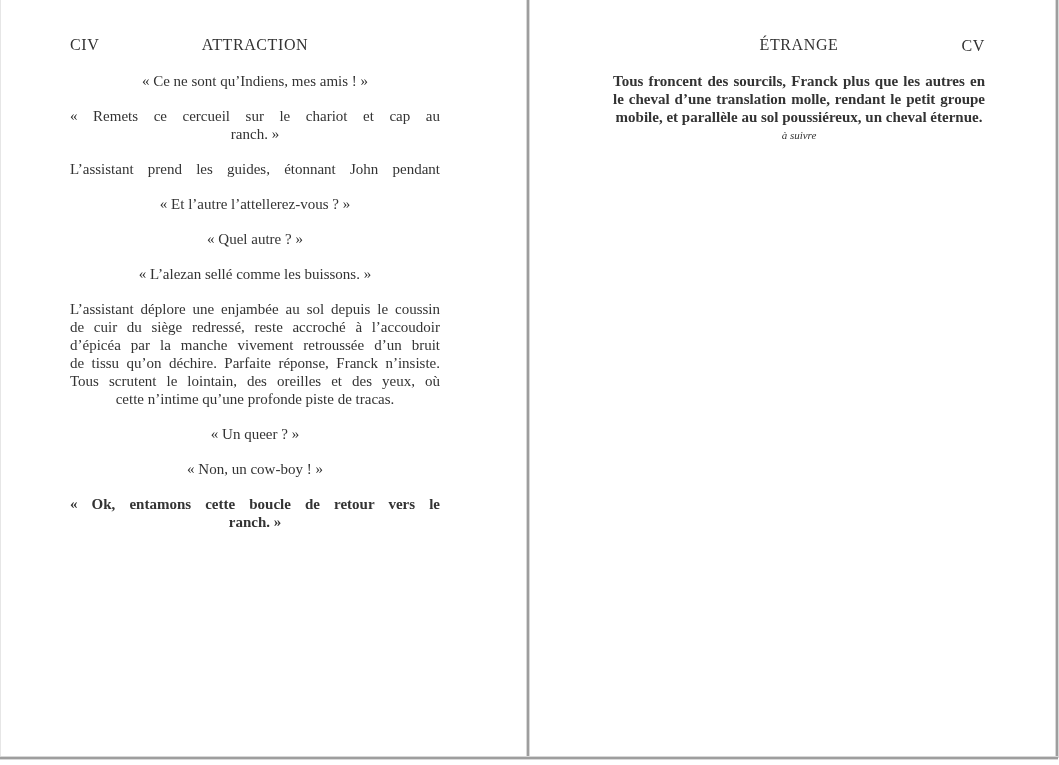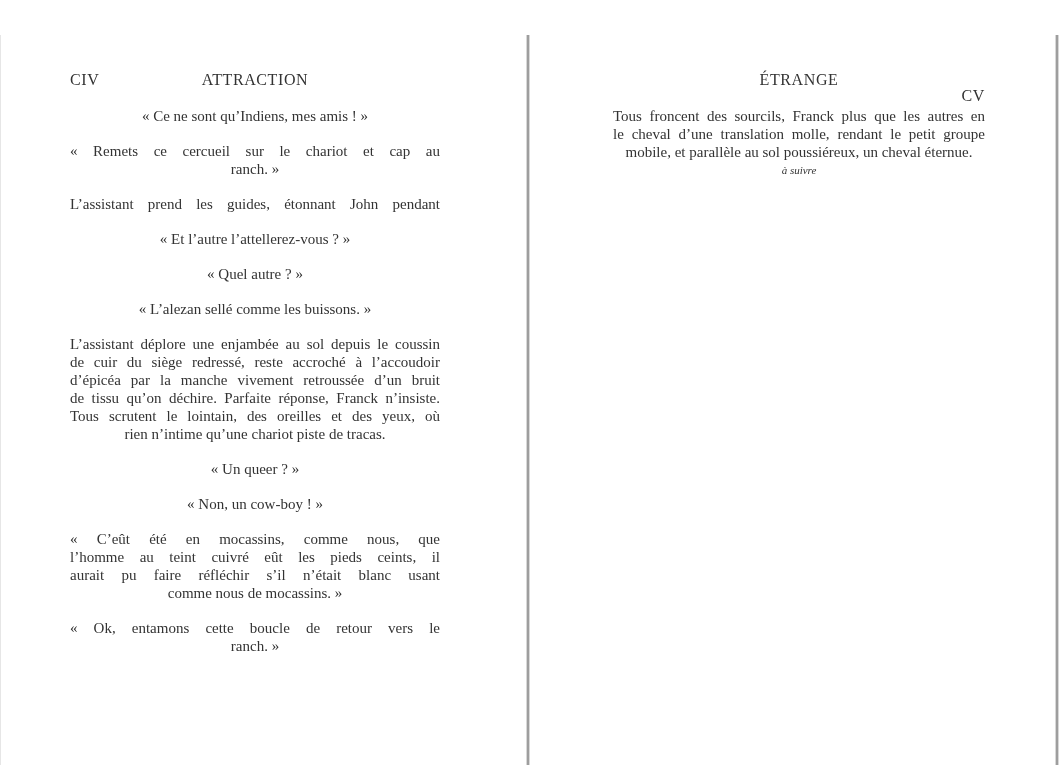--- a/index.html
+++ b/index.html
@@ -8,21 +8,21 @@
     --divider-edge: #d8d8d8;
     --page-bg: #ffffff;
   }
   * { margin: 0; padding: 0; box-sizing: border-box; }
   html, body { background: var(--page-bg); }
   body {
     width: 1059px; height: 765px; overflow: hidden; position: relative;
     font-family: "Liberation Serif", "DejaVu Serif", serif;
     color: var(--text);
   }
-  .spread { position: absolute; left: 0; top: 0; width: 1059px; height: 557px; background: var(--page-bg); margin-top: 35px; }
+  .spread { position: absolute; left: 0; top: 0; width: 1059px; height: 557px; background: var(--page-bg); }
 
   .v-divider {
     position: absolute; top: 0; height: 758px; width: 2px;
     background: var(--divider);
     box-shadow: -1px 0 0 var(--divider-edge), 1px 0 0 var(--divider-edge);
   }
   .v-divider.center { left: 527px; }
   .v-divider.right-edge { left: 1056px; }
   .h-divider {
     position: absolute; left: 0; top: 757px; width: 1058px; height: 2px;
@@ -32,32 +32,32 @@
   .left-edge-hint {
     position: absolute; left: 0; top: 0; width: 1px; height: 758px;
     background: #e6e6e6;
   }
 
   .page-header {
     position: absolute; top: 36px; height: 18px;
     font-size: 16px; line-height: 18px; letter-spacing: 0.6px;
   }
   .page-header .folio-left { position: absolute; left: 0; top: 0; }
-  .page-header .folio-right { position: absolute; right: 0; top: 16px; }
+  .page-header .folio-right { position: absolute; right: 0; top: 1px; }
   .page-header .running-head { display: block; text-align: center; }
 
   .page-body {
     position: absolute; top: 72px;
     font-size: 15px; line-height: 18px;
   }
   .header-left, .body-left  { left: 70px;  width: 370px; }
   .header-right, .body-right { left: 613px; width: 372px; }
 
   .para { margin-bottom: 17px; }
-  .para:last-child { margin-bottom: 0; }
+  .para:last-child { margin-bottom: 0; font-weight: bold; }
   .line { width: 100%; }
   .line-justify { text-align: justify; text-align-last: justify; }
   .line-center { text-align: center; text-align-last: center; }
 
   .continuation-note {
     text-align: center; font-style: italic;
     font-size: 11px; line-height: 18px;
   }
 </style>
 </head>
@@ -92,33 +92,27 @@
           </div>
           <div class="para">
             <div class="line line-center">« L’alezan sellé comme les buissons. »</div>
           </div>
           <div class="para">
             <div class="line line-justify">L’assistant déplore une enjambée au sol depuis le coussin</div>
             <div class="line line-justify">de cuir du siège redressé, reste accroché à l’accoudoir</div>
             <div class="line line-justify">d’épicéa par la manche vivement retroussée d’un bruit</div>
             <div class="line line-justify">de tissu qu’on déchire. Parfaite réponse, Franck n’insiste.</div>
             <div class="line line-justify">Tous scrutent le lointain, des oreilles et des yeux, où</div>
-            <div class="line line-center">rien n’intime qu’une chariot piste de tracas.</div>
+            <div class="line line-center">cette n’intime qu’une profonde piste de tracas.</div>
           </div>
           <div class="para">
             <div class="line line-center">« Un queer ? »</div>
           </div>
           <div class="para">
             <div class="line line-center">« Non, un cow-boy ! »</div>
-          </div>
-          <div class="para">
-            <div class="line line-justify">« C’eût été en mocassins, comme nous, que</div>
-            <div class="line line-justify">l’homme au teint cuivré eût les pieds ceints, il</div>
-            <div class="line line-justify">aurait pu faire réfléchir s’il n’était blanc usant</div>
-            <div class="line line-center">comme nous de mocassins. »</div>
           </div>
           <div class="para">
             <div class="line line-justify">« Ok, entamons cette boucle de retour vers le</div>
             <div class="line line-center">ranch. »</div>
           </div>
         </div>
     </div>
   </div>
 
   <div>

